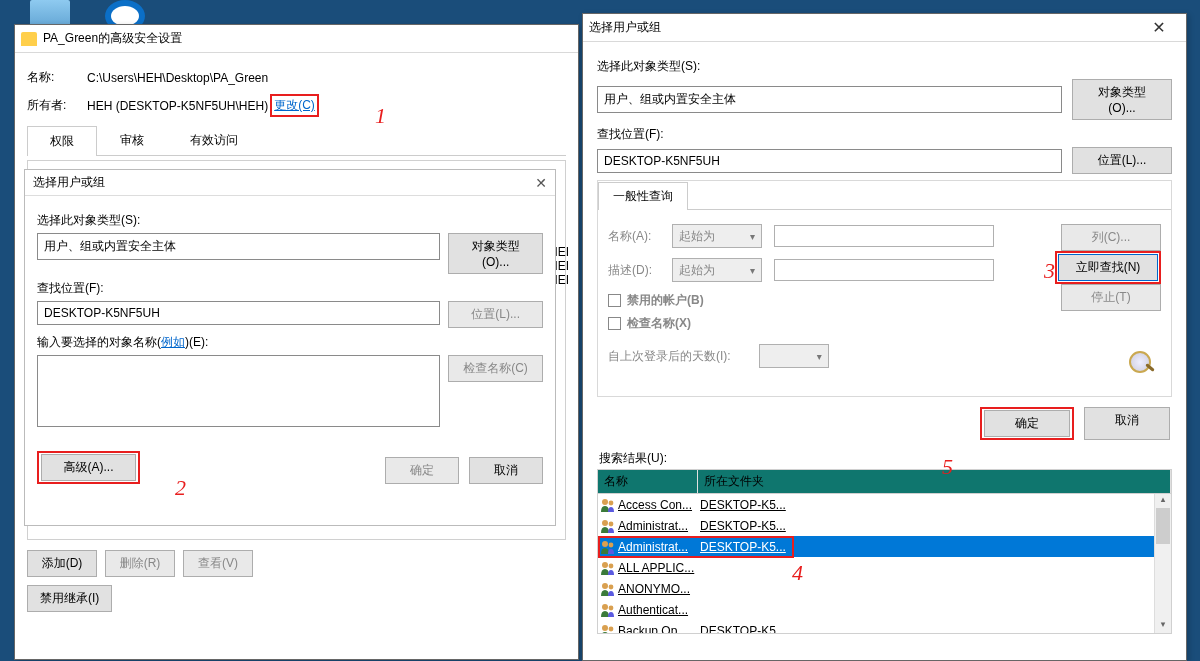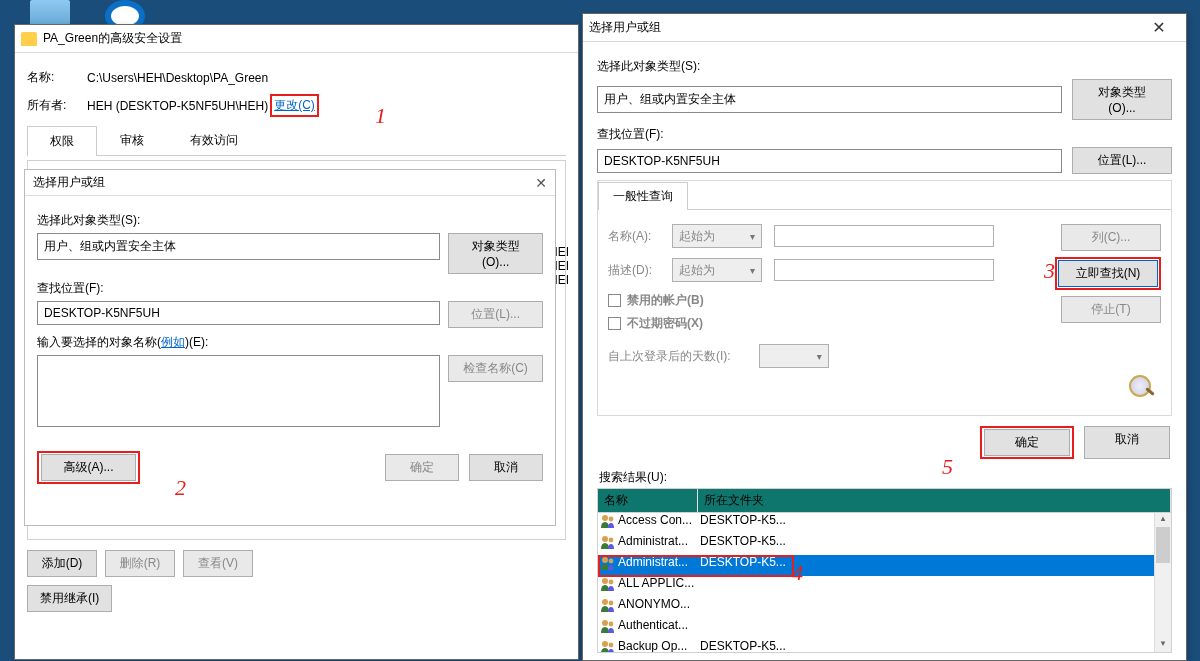--- a/index.html
+++ b/index.html
@@ -57,38 +57,38 @@
 #win3 .body3 { padding: 10px 14px; }
 .w3-field-line { display: flex; align-items: center; gap: 10px; margin-bottom: 6px; }
 .w3-input { flex: 1; border: 1px solid #8a8a8a; padding: 4px 6px; }
 .w3-btn { width: 100px; }
 
 .query-tab-wrap { border: 1px solid #d9d9d9; margin-top: 6px; }
 .query-tabs { display:flex; }
 .query-tab { padding: 5px 14px; border: 1px solid #ccc; border-bottom: none; background: #fff; position: relative; top: 1px; }
 .query-body { border-top: 1px solid #ccc; padding: 14px 10px 18px; display: flex; }
 .query-left { flex: 1; }
-.query-right { width: 110px; display: flex; flex-direction: column; gap: 6px; align-items: flex-end; }
+.query-right { width: 110px; display: flex; flex-direction: column; align-items: flex-end; }
 .q-row { display: flex; align-items: center; gap: 8px; margin-bottom: 10px; }
 .q-row .ql { width: 56px; color: #888; }
 .q-select { width: 90px; height: 24px; border:1px solid #b0b0b0; background:#eee; display:flex; align-items:center; justify-content:space-between; padding:0 6px; color:#888; }
 .q-select .car { font-size:10px; color:#777; }
 .q-text { width: 220px; height: 22px; border:1px solid #b0b0b0; margin-left: 4px; }
 .chk2 { width:13px; height:13px; border:1px solid #888; margin-right:6px; }
 .chk-line { display:flex; align-items:center; margin-bottom:6px; color:#888;font-weight:bold; }
 
 .dlg-btn-row { display: flex; justify-content: flex-end; gap: 10px; margin: 10px 2px; }
 
 .results-label { margin: 6px 2px 2px; }
 .results-head { display: flex; border: 1px solid #d0d0d0; background: #0f766e; }
 .results-head .col { padding: 3px 6px; border-right: 1px solid #e0e0e0; }
 .col.name { width: 100px; }
 .col.folder { flex: 1; }
 .results-list { border: 1px solid #d0d0d0; border-top:none; height: 140px; overflow: hidden; position: relative; }
-.res-row { display: flex; height: 21px; padding: 0 2px; }
+.res-row { display: flex; align-items: center; height: 21px; padding: 0 2px; text-decoration: underline; }
 .res-row .ricon { width: 16px; height: 16px; margin-right: 2px; display:inline-flex; align-items:center; justify-content:center; }
 .res-row .rname { width: 82px; overflow: hidden; white-space: nowrap; }
 .res-row .rfolder { overflow: hidden; white-space: nowrap; }
 .res-row.sel { background: #0078d7; color: #fff; }
 .scrollbar { position:absolute; right:0; top:0; width:17px; height:100%; background:#f0f0f0; border-left:1px solid #ddd; }
 .scrollbar .thumb { position:absolute; left:1px; right:1px; top:14px; height:36px; background:#cdcdcd; }
 .scrollbar .arr { position:absolute; left:0; right:0; height:14px; background:#f0f0f0; text-align:center; font-size:9px; color:#666; }
 .scrollbar .arr.up { top:0; }
 .scrollbar .arr.dn { bottom:0; }
 
@@ -173,21 +173,21 @@
     <div class="field-label">
       <span>输入要选择的对象名称(</span><span class="link">例如</span><span>)(E):</span>
     </div>
     <div class="field-line">
       <div class="field-input multiline"></div>
       <div class="sidebtn-col">
         <div class="btn disabled" style="width:95px;">检查名称(C)</div>
       </div>
     </div>
 
-    <div style="display:flex; justify-content:space-between; align-items:center; margin-top:24px;">
+    <div style="display:flex; justify-content:space-between; align-items:flex-end; margin-top:24px;">
       <span class="redbox">
         <span class="btn" style="width:95px; display:inline-block;">高级(A)...</span>
       </span>
       <div style="display:flex; gap:10px;">
         <div class="btn disabled" style="width:74px;">确定</div>
         <div class="btn" style="width:74px;">取消</div>
       </div>
     </div>
   </div>
 </div>
@@ -232,21 +232,21 @@
                 <span class="car">▾</span>
               </div>
             <div class="q-text"></div>
           </div>
           <div class="chk-line">
               <span class="chk2"></span>
               <span>禁用的帐户(B)</span>
             </div>
           <div class="chk-line">
               <span class="chk2"></span>
-              <span>不过期密码(X)</span>
+              <span>检查名称(X)</span>
             </div>
           <div class="q-row" style="margin-top:12px;">
             <span style="color:#888;">自上次登录后的天数(I):</span>
             <div class="q-select" style="width:70px; margin-left:20px;">
                 <span></span>
                 <span class="car">▾</span>
               </div>
           </div>
         </div>
         <div class="query-right">

